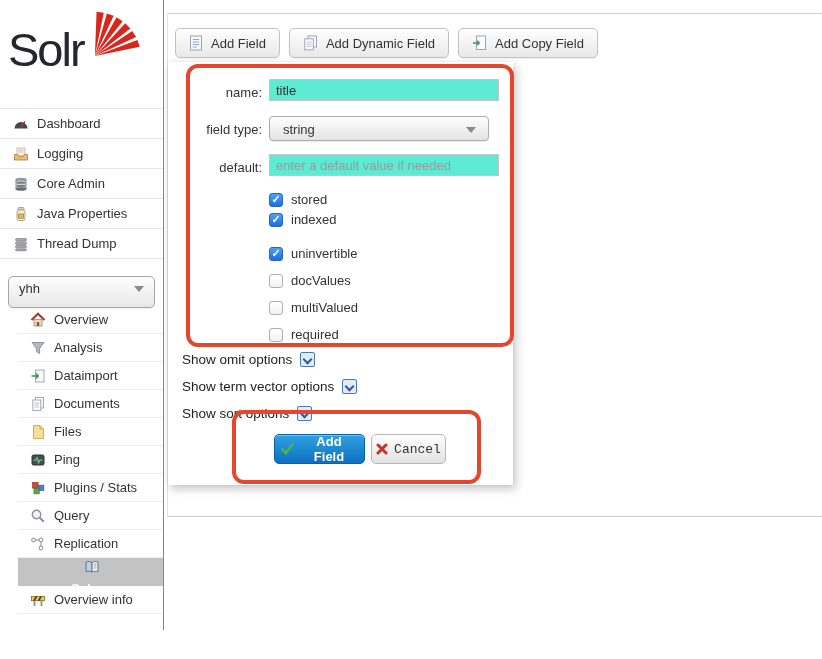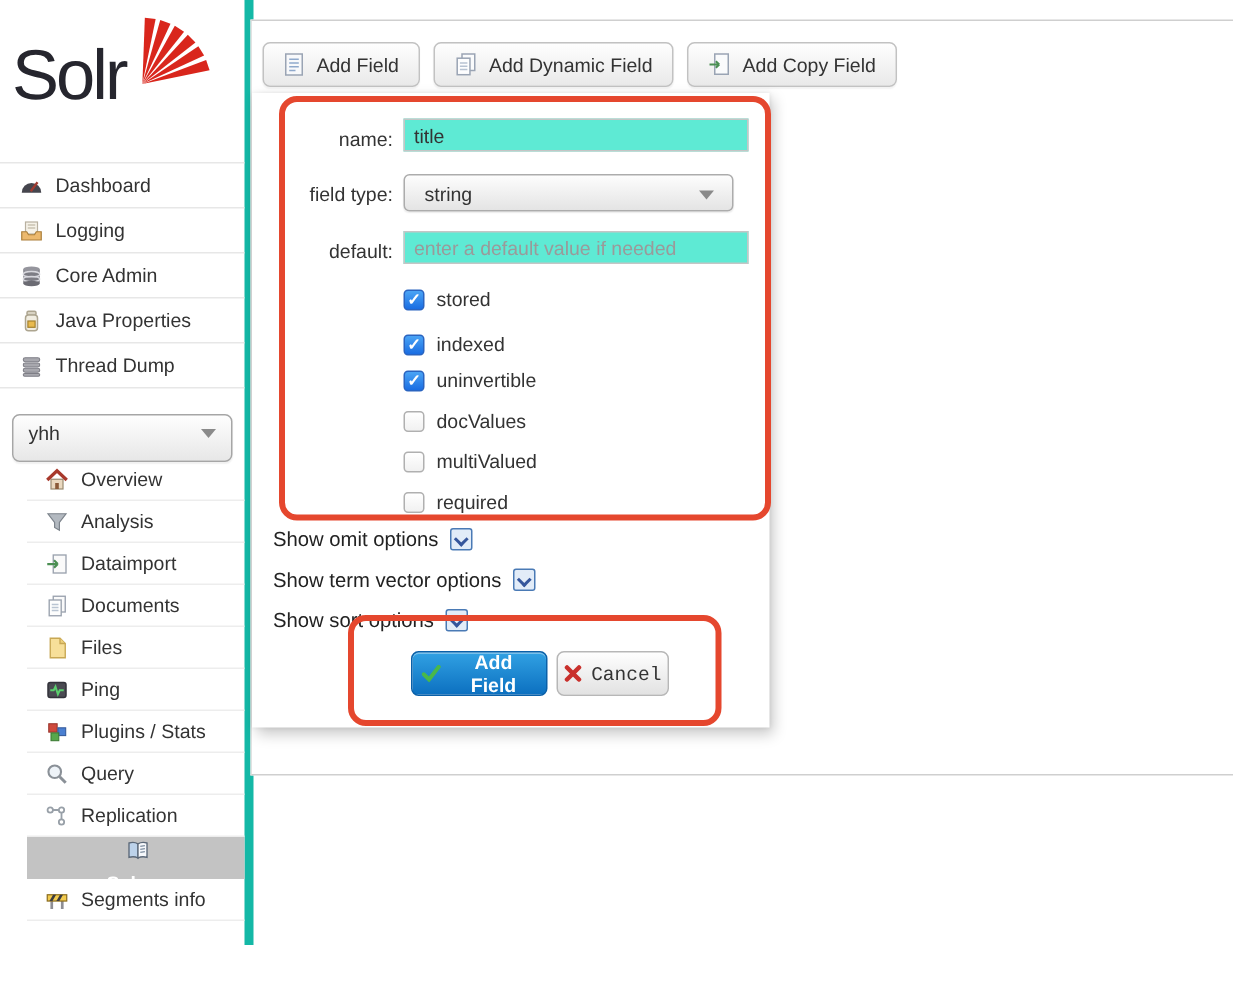--- a/index.html
+++ b/index.html
@@ -1,20 +1,20 @@
 <!DOCTYPE html>
 <html><head>
 <meta charset="utf-8">
 <style>
   html,body{margin:0;padding:0;background:#fff;}
   #app{position:relative;width:822px;height:659px;background:#fff;overflow:hidden;
        font-family:"Liberation Sans",sans-serif;color:#333;font-size:13px;}
 
   
-  #sidebar{position:absolute;left:0;top:0;width:163px;height:630px;border-right:6px solid #14b8a6;background:#fff;}
+  #sidebar{position:absolute;left:0;top:0;width:163px;height:630px;border-right:1px solid #14b8a6;background:#fff;}
   .logo-text{position:absolute;left:8px;top:22px;font-size:47px;color:#26262e;letter-spacing:-2px;}
   .logo-burst{position:absolute;left:93px;top:8px;}
 
   .menu1{position:absolute;left:0;top:108px;width:163px;}
   .menu1 .s-item{height:29px;line-height:29px;padding-left:12px;border-bottom:1px solid #e7e7e7;
                  display:flex;align-items:center;cursor:pointer;}
   .menu1 .s-item:first-child{border-top:1px solid #e7e7e7;}
   .icn{display:inline-flex;width:17px;height:17px;margin-right:8px;flex:0 0 17px;align-items:center;justify-content:center;}
   .lbl{white-space:nowrap;}
 
@@ -263,21 +263,21 @@
       <div class="s-item">
         <span class="icn">
           <svg width="16" height="16" viewBox="0 0 16 16">
               <rect x="3.6" y="8.5" width="1.8" height="5.5" fill="#8e8e94"></rect>
               <rect x="10.6" y="8.5" width="1.8" height="5.5" fill="#8e8e94"></rect>
               <rect x="1.5" y="4.5" width="13" height="4.2" fill="#f2cb4f" stroke="#8a6c1d" stroke-width="0.8"></rect>
               <path d="M3 8.7 L5.4 4.5 H7.4 L5 8.7 Z" fill="#3c3c40"></path>
               <path d="M7.6 8.7 L10 4.5 H12 L9.6 8.7 Z" fill="#3c3c40"></path>
             </svg>
         </span>
-        <span class="lbl">Segments info</span>
+        <span class="lbl">Overview info</span>
       </div>
     </div>
   </div>
 
   <div id="content-box"></div>
 
   <div class="toolbar">
     <button class="tb-btn">
       <span style="display:inline-flex;">
         <svg width="14" height="16" viewBox="0 0 14 16">
@@ -324,21 +324,21 @@
     <span class="tri"></span>
   </div>
 
   <div class="f-label" style="top:160px;">default:</div>
   <input class="f-input" style="top: 154px;" type="text" placeholder="enter a default value if needed">
 
   <div class="chk-row" style="top:192px;">
     <span class="chk checked"></span>
     <span>stored</span>
   </div>
-  <div class="chk-row" style="top:222px;">
+  <div class="chk-row" style="top:212px;">
     <span class="chk checked"></span>
     <span>indexed</span>
   </div>
   <div class="chk-row" style="top:246px;">
     <span class="chk checked"></span>
     <span>uninvertible</span>
   </div>
   <div class="chk-row" style="top:273px;">
     <span class="chk"></span>
     <span>docValues</span>

